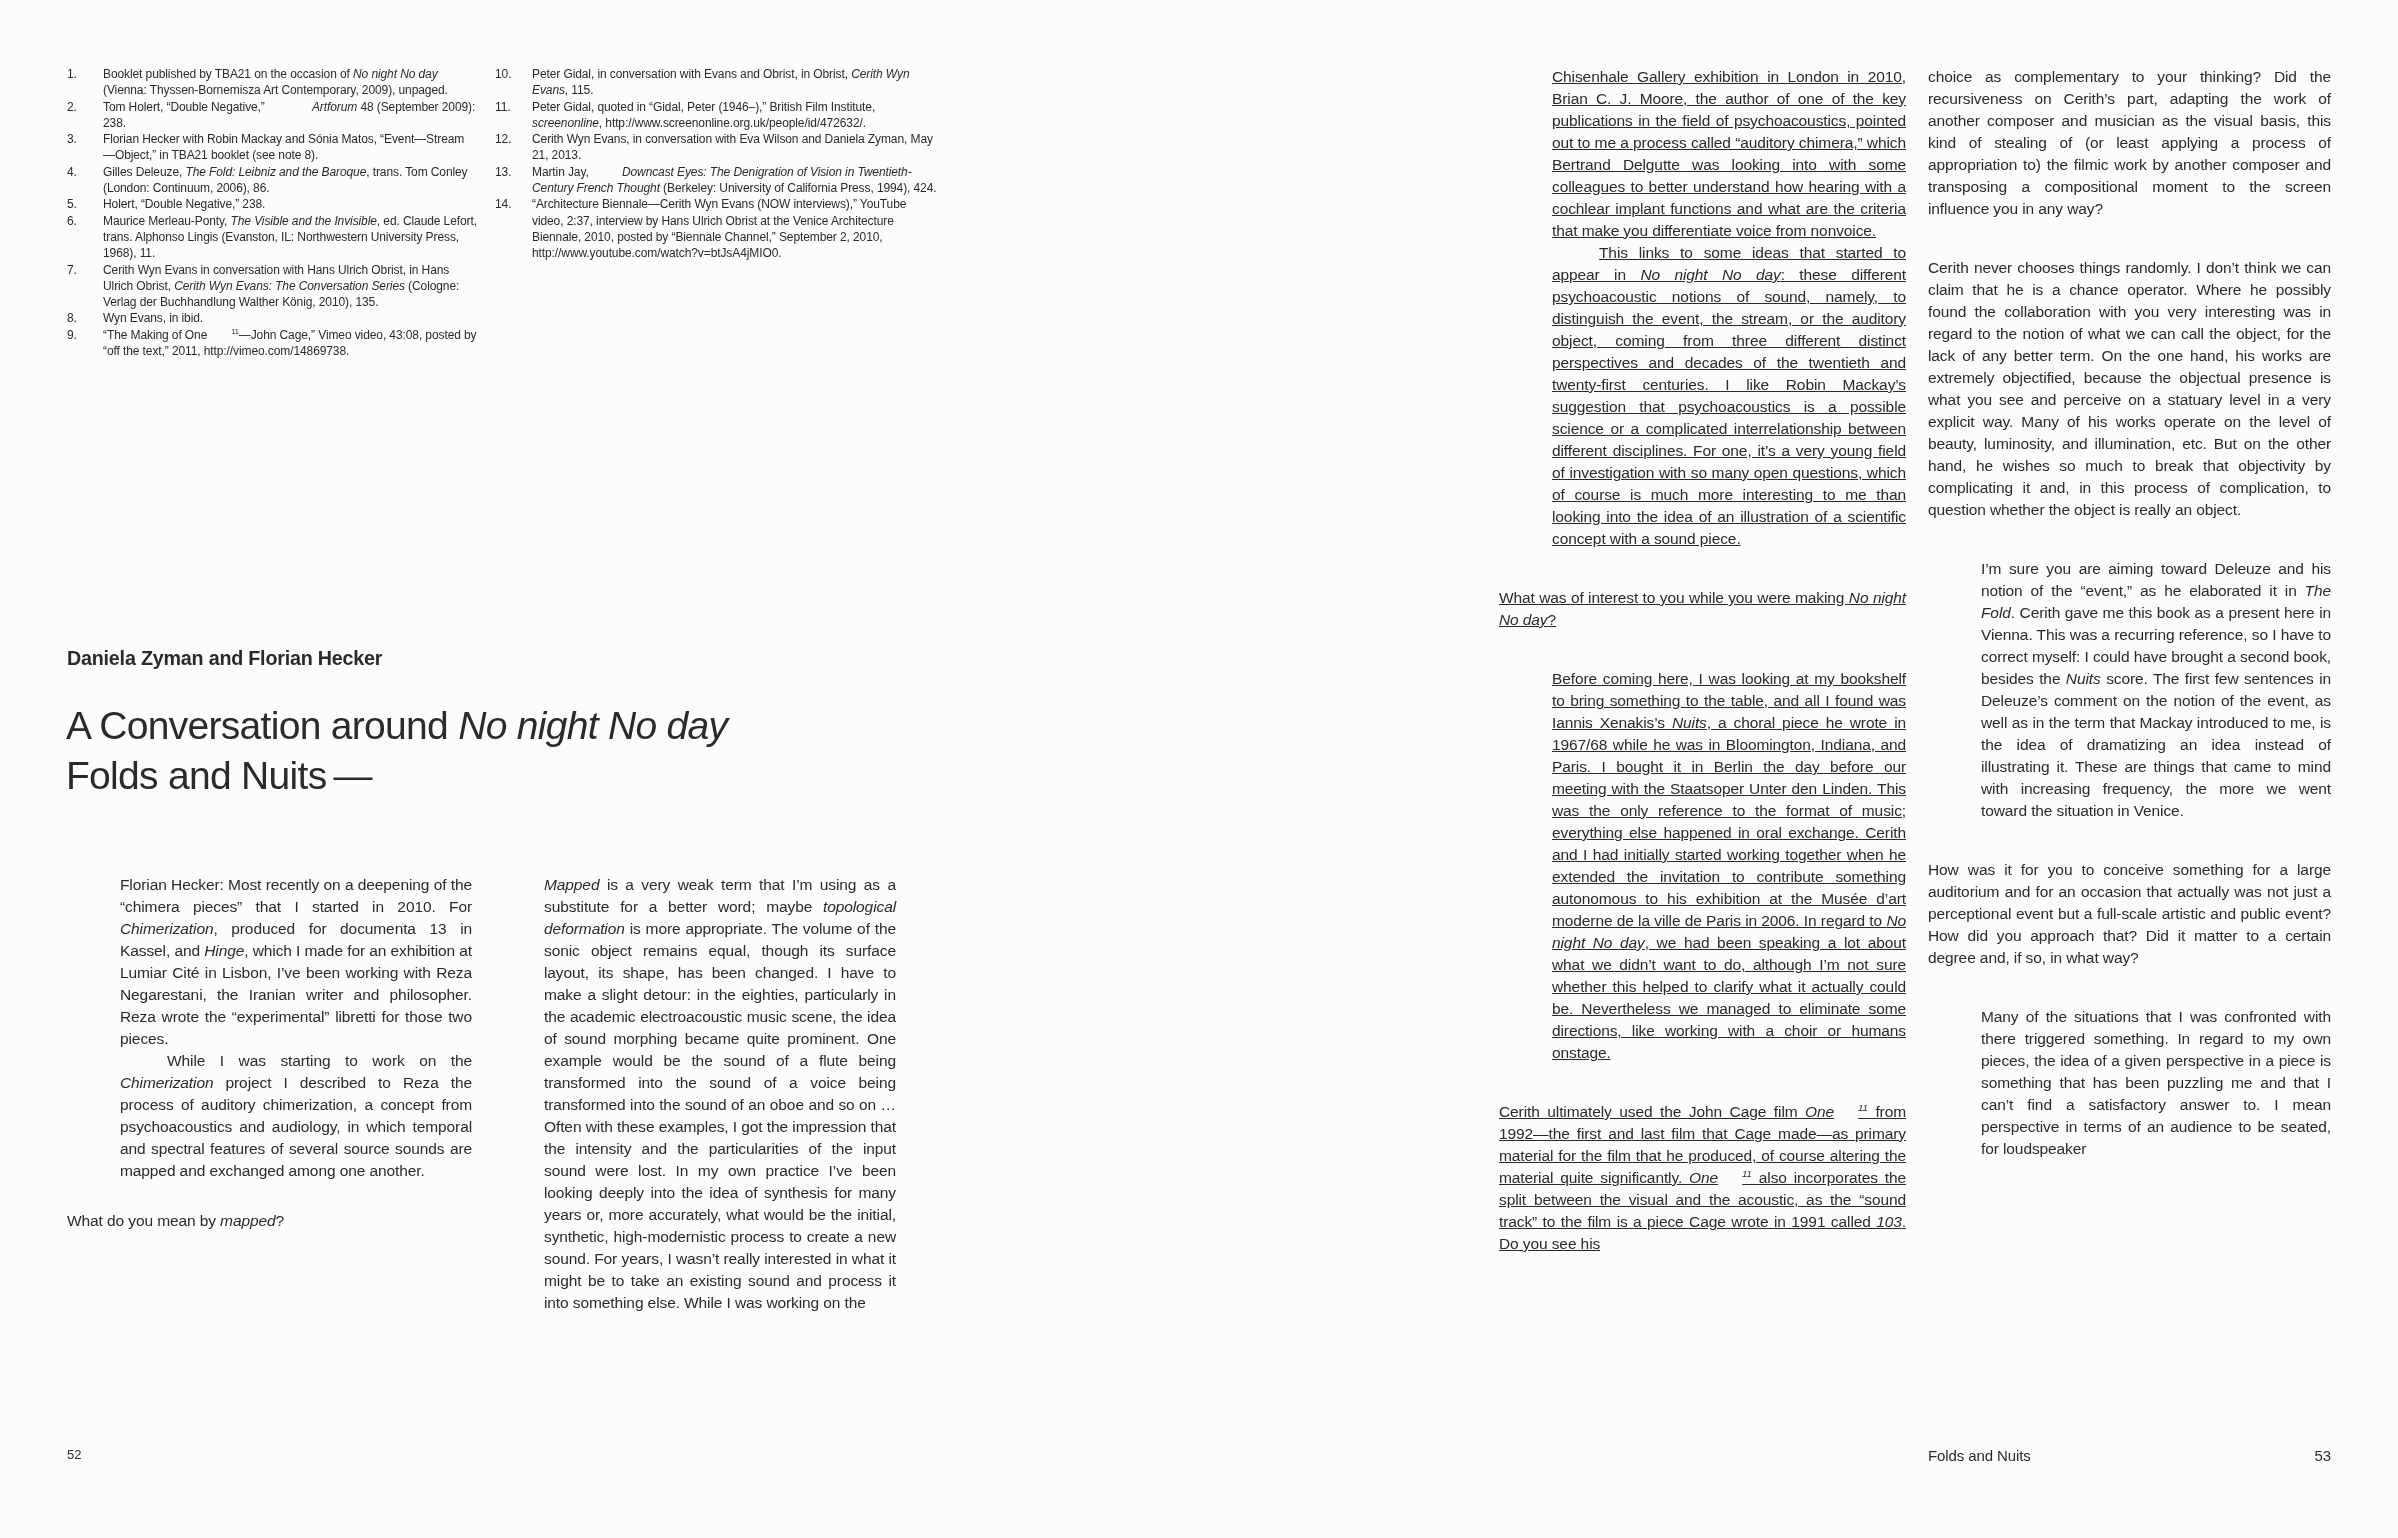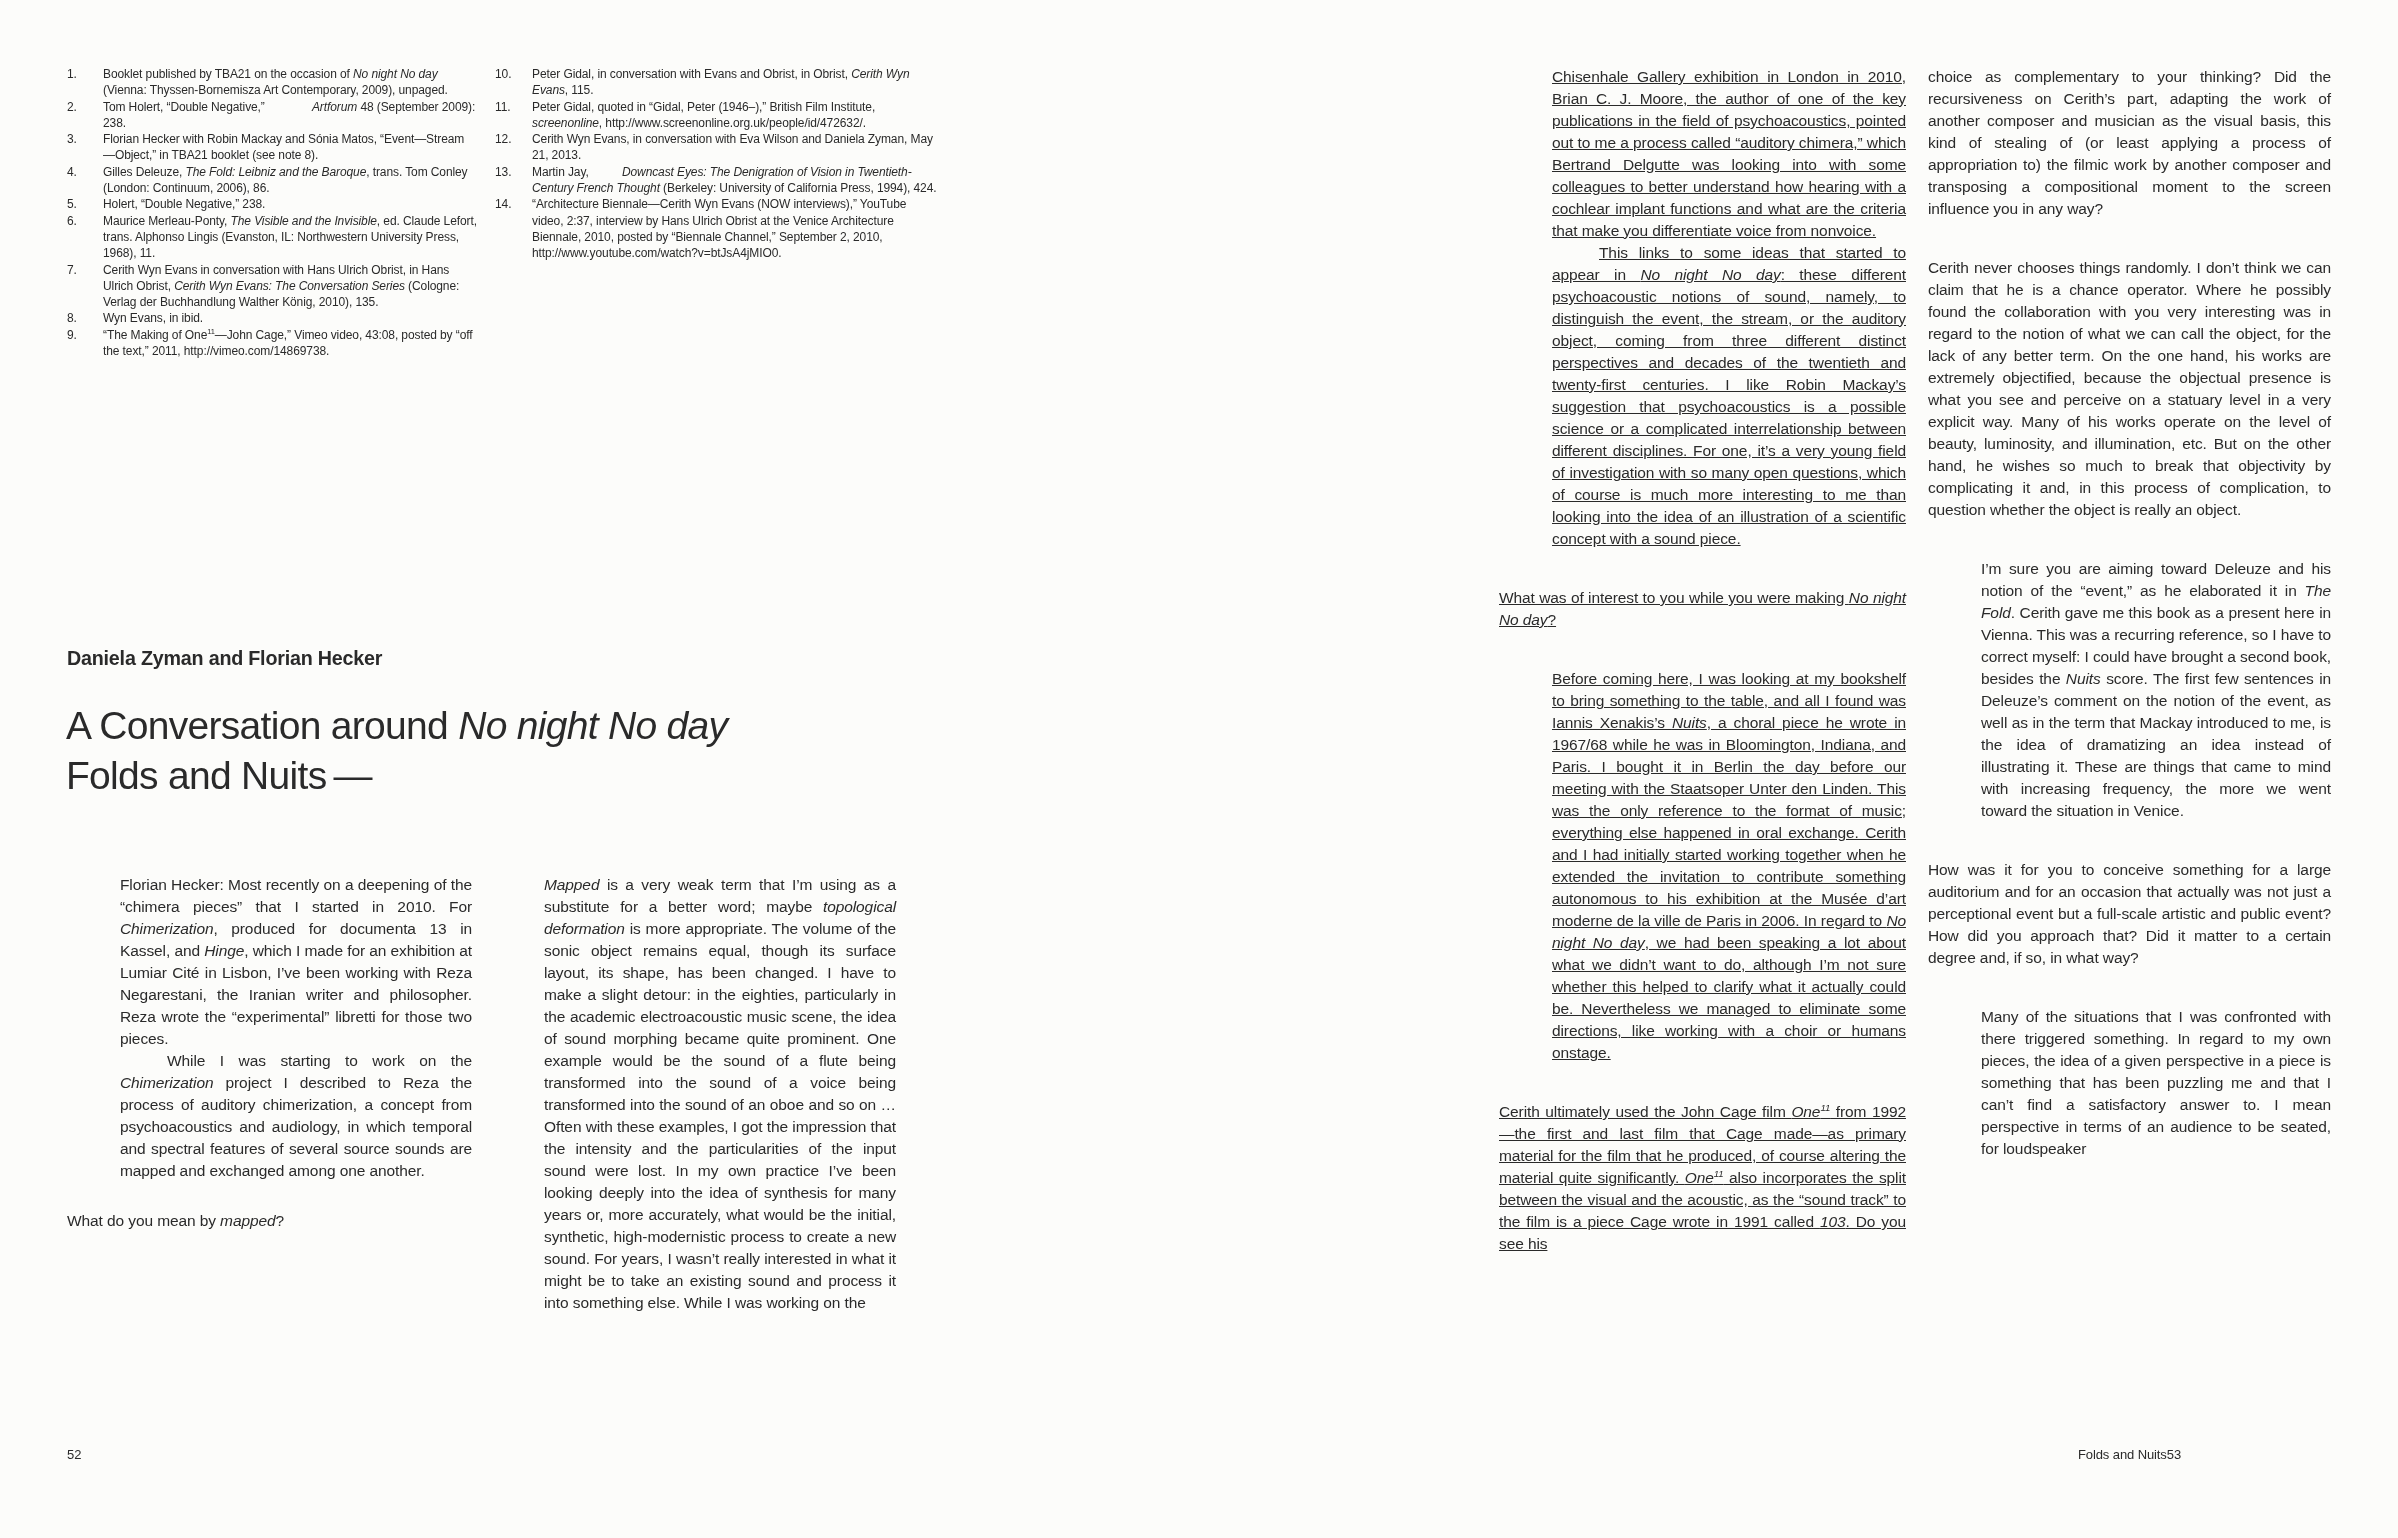--- a/index.html
+++ b/index.html
@@ -51,30 +51,30 @@
   #col2{left:491px;top:874px;width:405px;}
   #col3{left:1499px;top:66px;width:407px;}
   #col4{left:1928px;top:66px;width:403px;}
   .q{margin:0 0 28px 0;}
   .a{margin:0 0 28px 0;margin-left:53px;}
   #col3 .q,#col3 .a{margin-bottom:37px;text-decoration:underline;}
   #col4 .q,#col4 .a{margin-bottom:37px;}
   .flush{margin-bottom:0 !important;}
   .cont{text-indent:47px;}
   .last{margin-bottom:0 !important;}
-  sup{font-size:62%;line-height:0;}
+  sup{font-size:62%;line-height:0;margin-left:24px;}
   
   .folio-left{
     position:absolute;left:67px;top:1447px;
     font-size:13px;letter-spacing:-0.1px;
   }
   .footer-right{
     position:absolute;left:1928px;top:1447px;width:403px;
-    display:flex;justify-content:center;
-    font-size:13px;letter-spacing:-0.1px;
+    display:flex;justify-content:space-between;
+    font-size:15px;letter-spacing:-0.1px;
   }
 </style>
 </head>
 <body>
 
 <div class="spread">
 
   <div>
 
     <div class="fn-col" id="fn-col-a">

